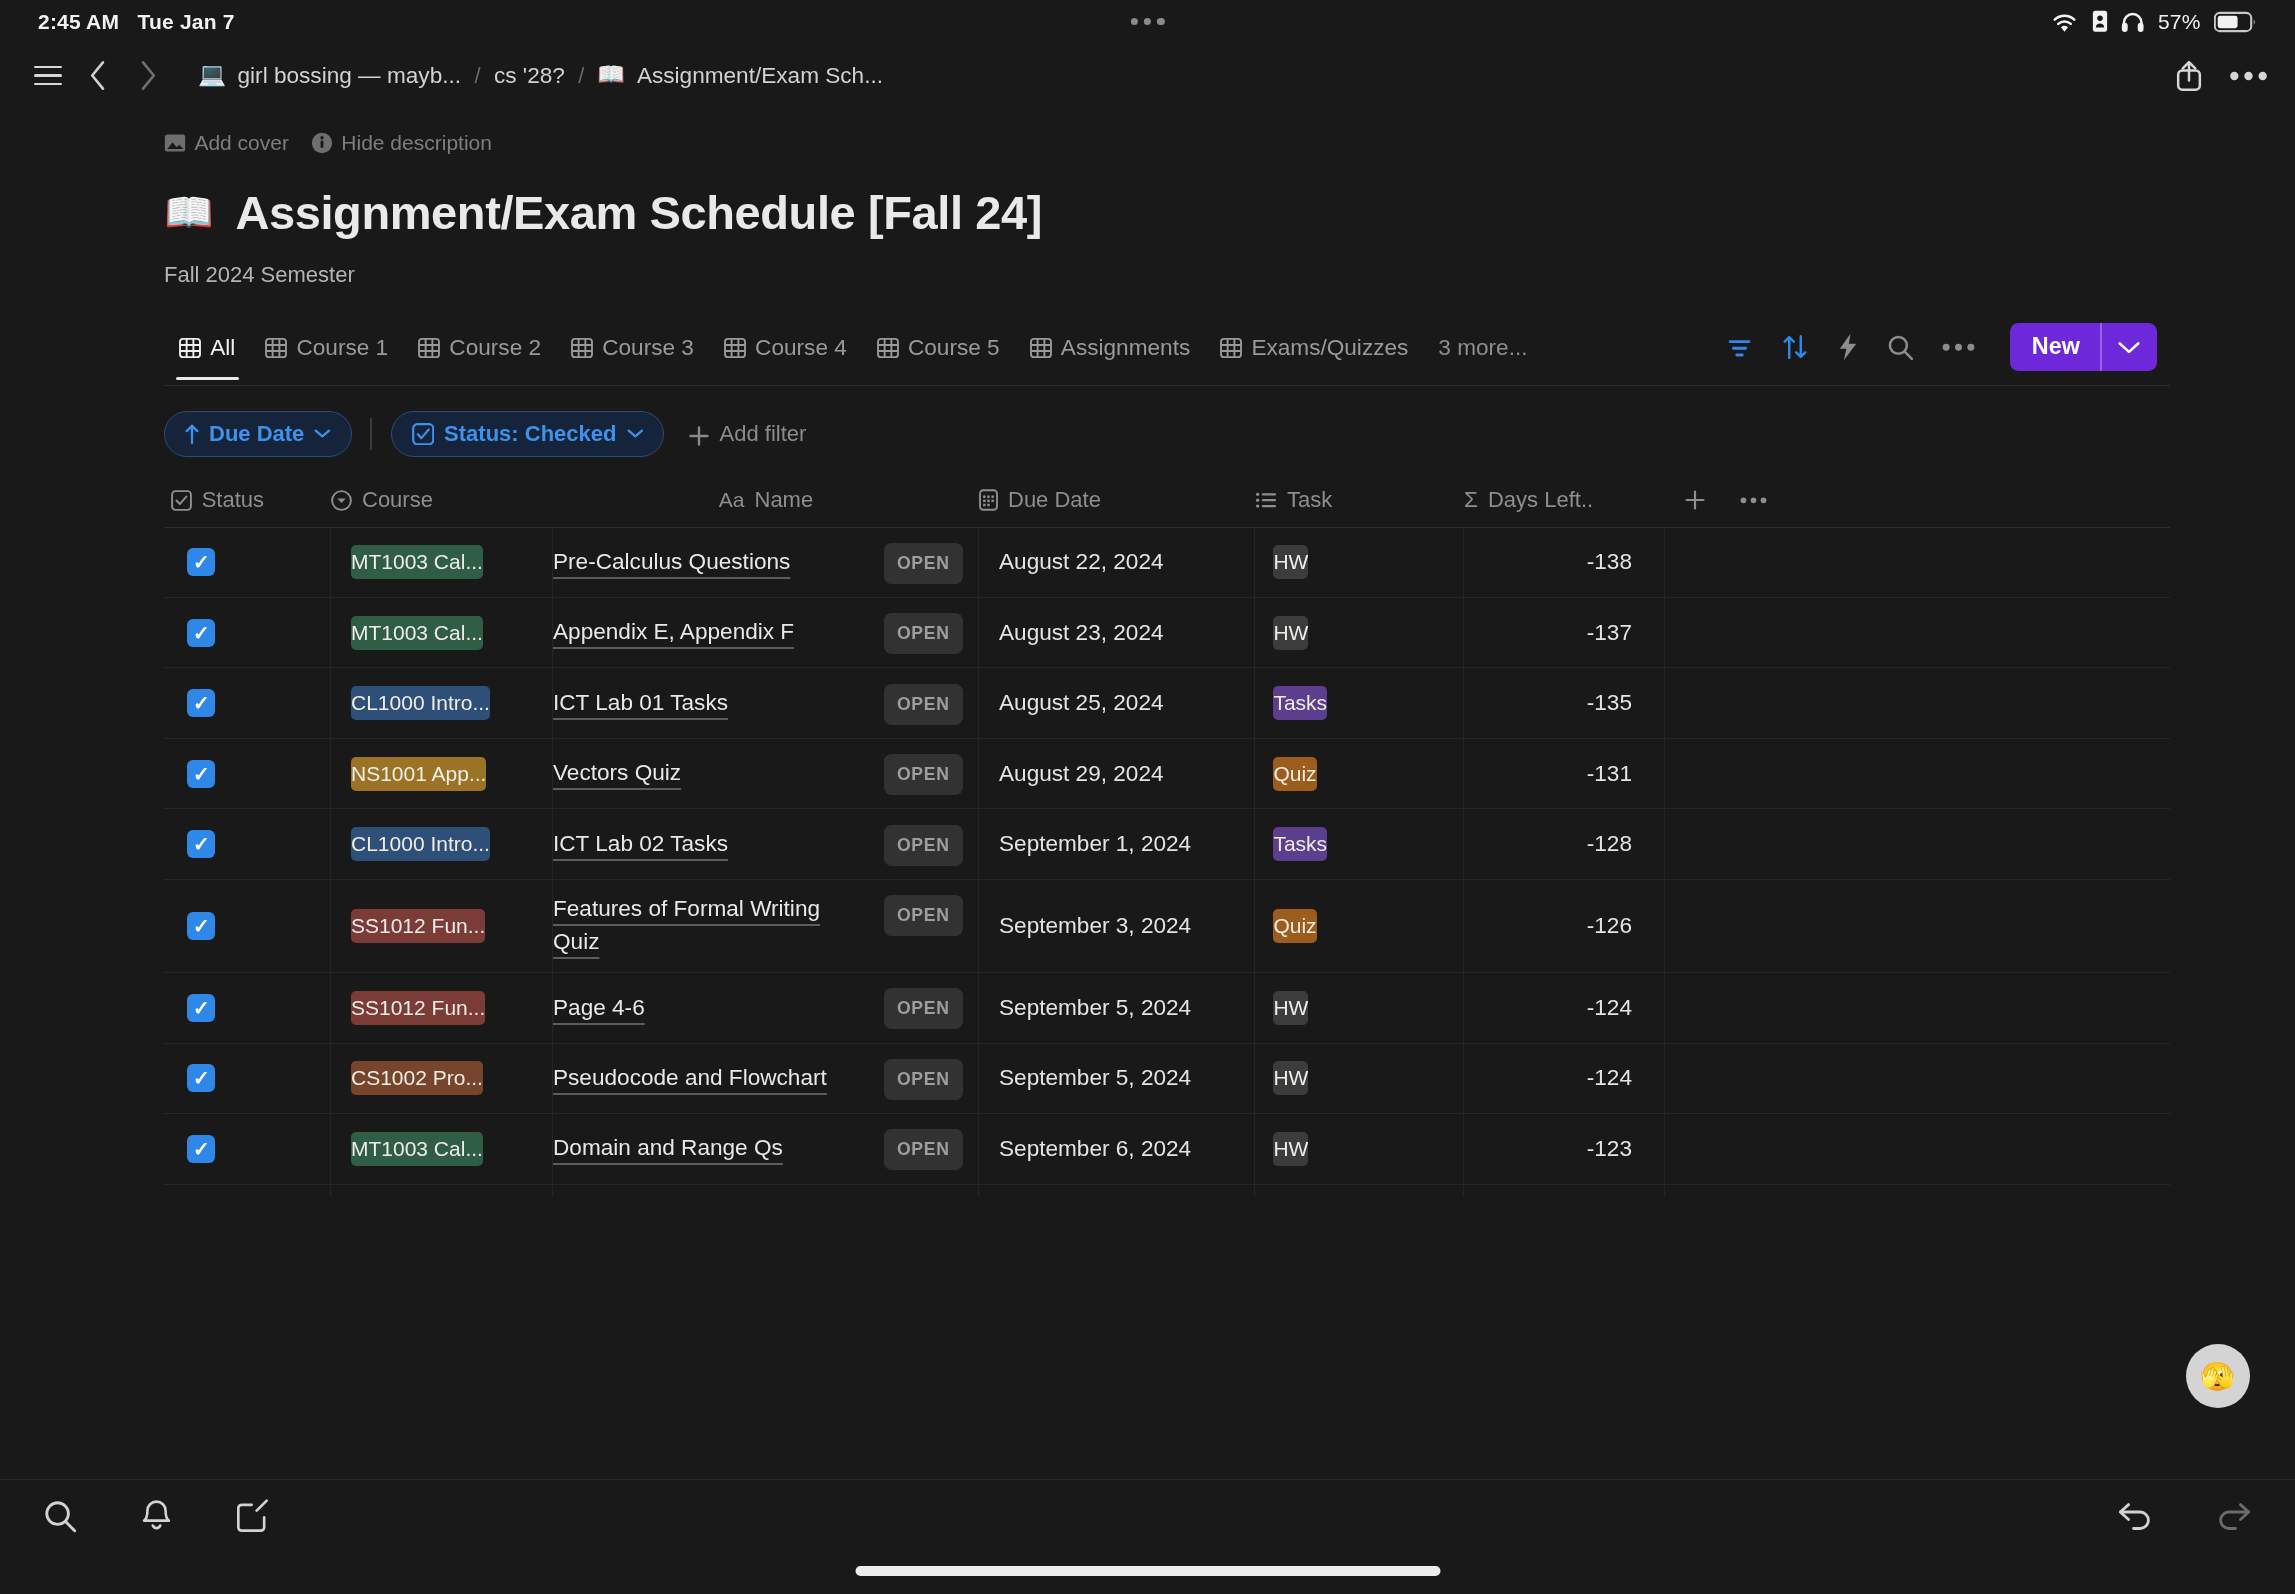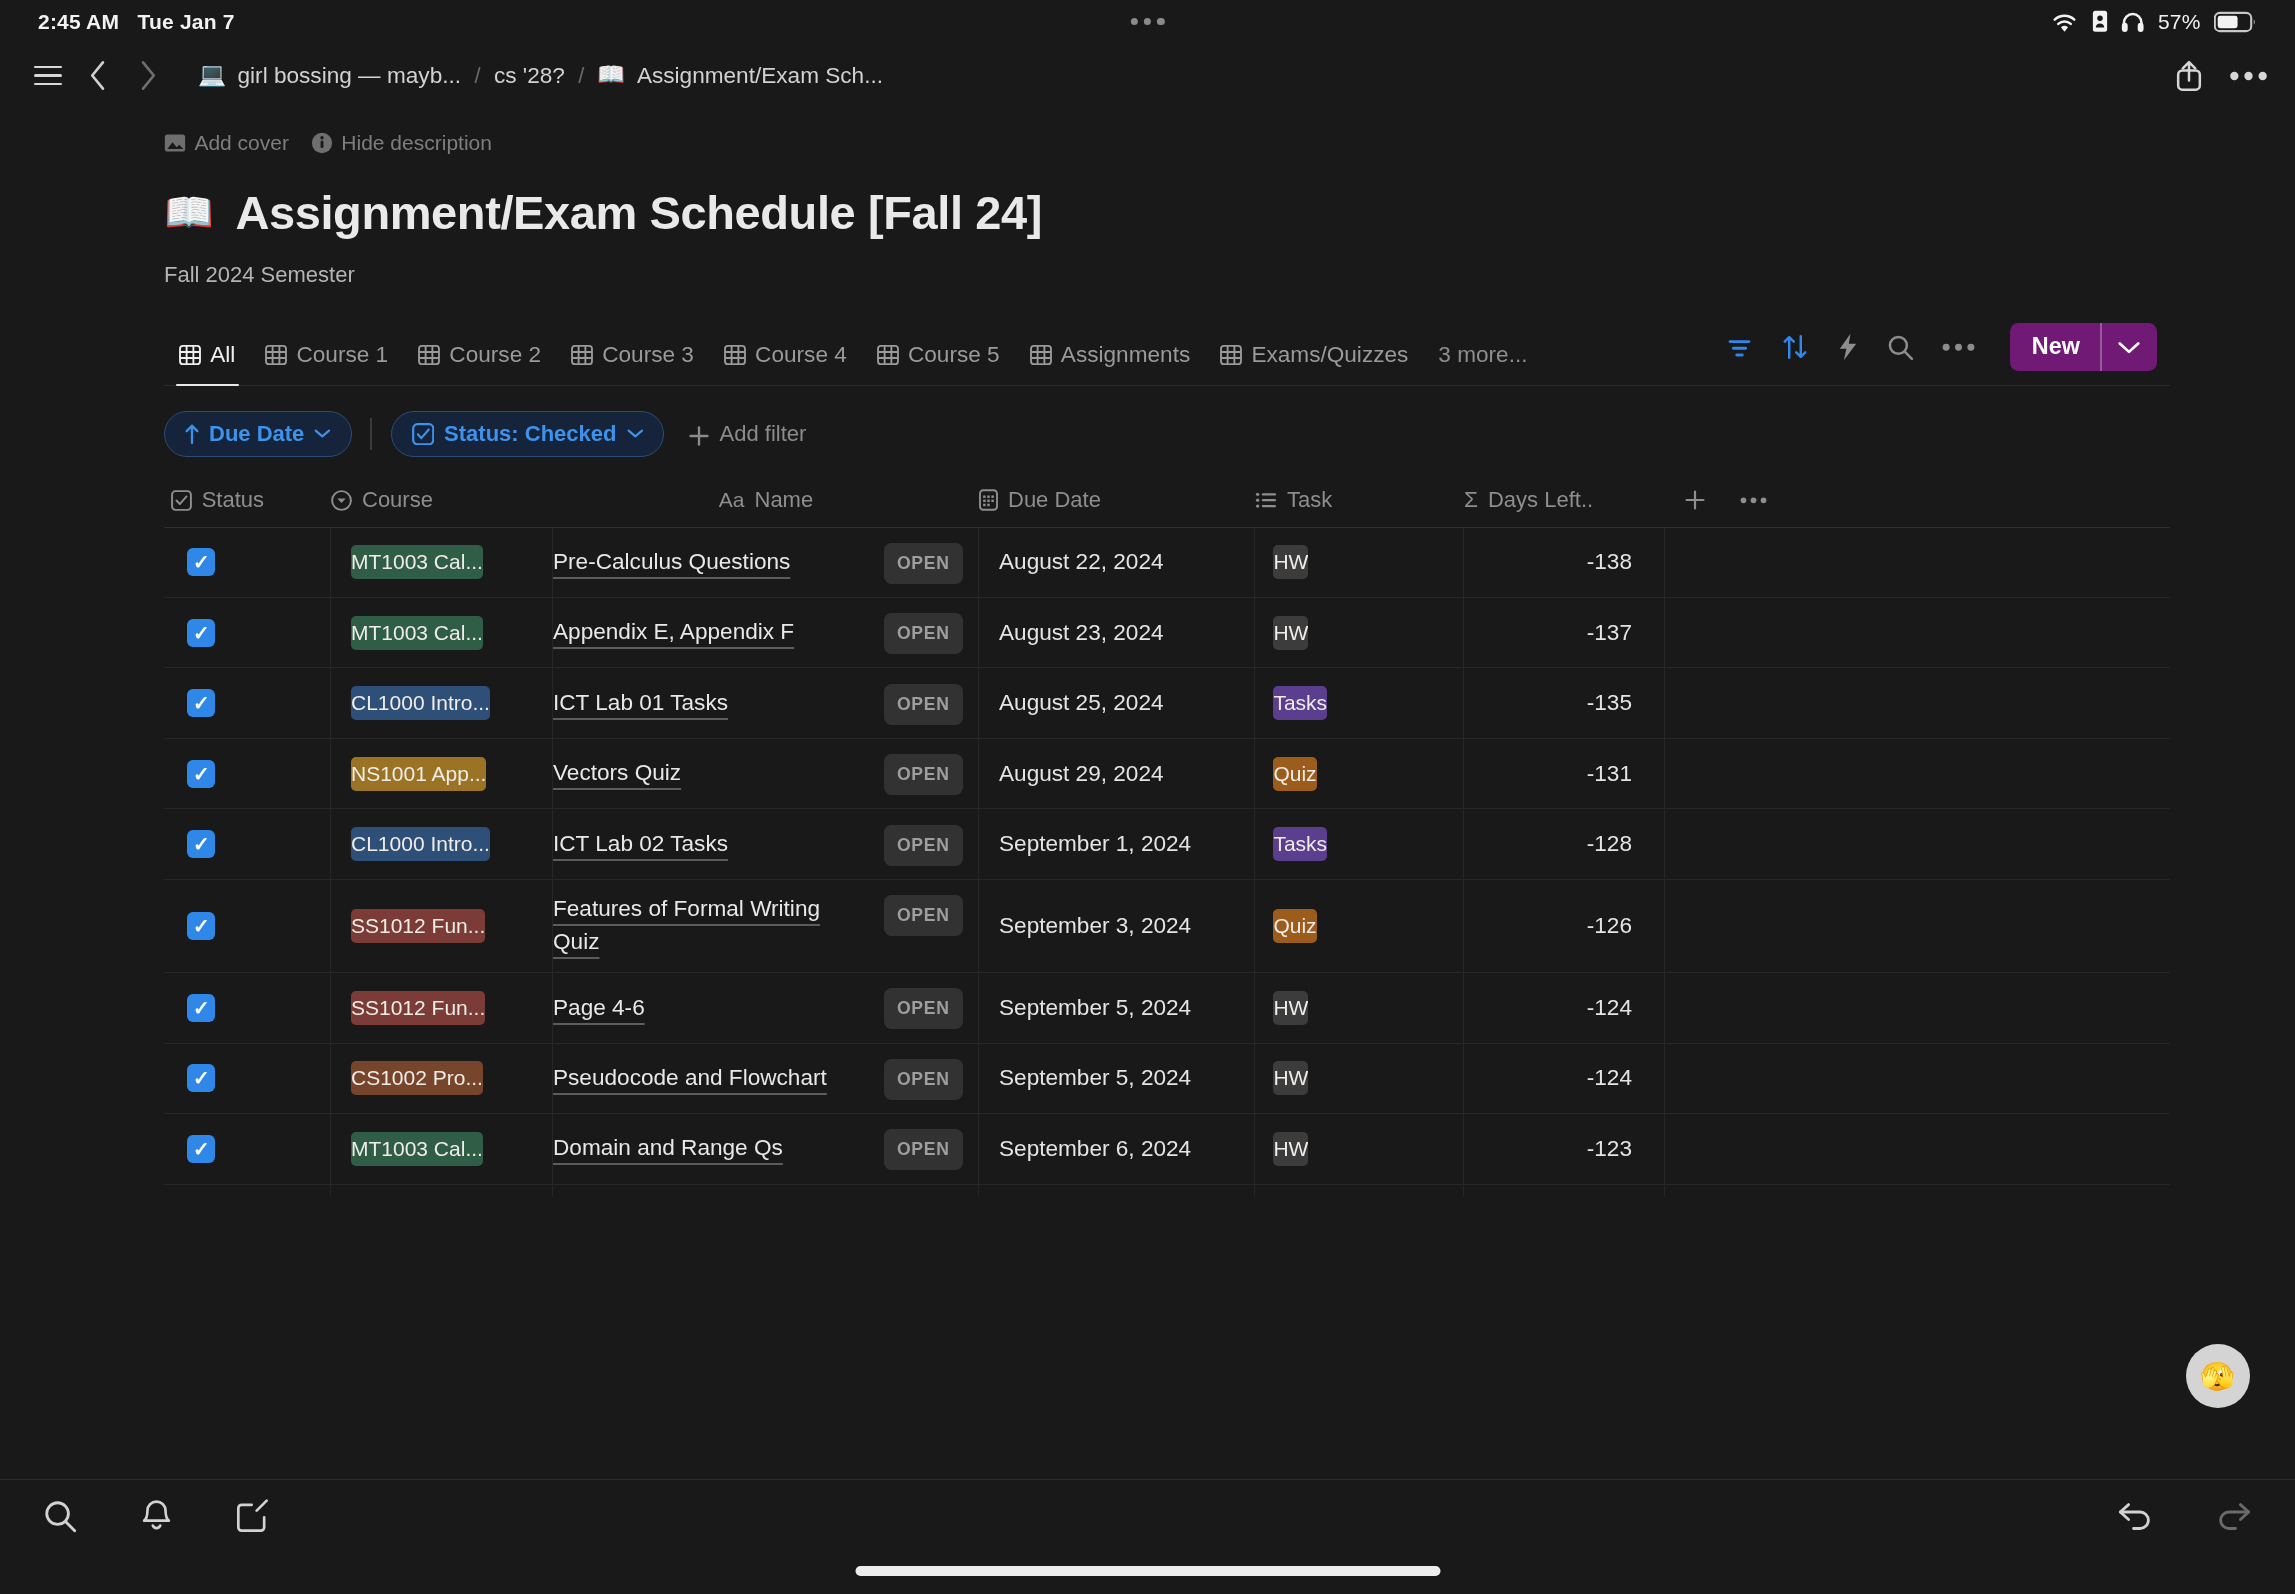--- a/index.html
+++ b/index.html
@@ -72,21 +72,21 @@
     display: flex; align-items: center; gap: 22px;
     margin-top: 30px;
     font-size: 47px; font-weight: 700; color: #e9e9e9;
     letter-spacing: -0.4px;
   }
   .title-emoji { font-size: 40px; }
   .page-desc { margin-top: 22px; font-size: 22px; color: #b4b4b4; }
 
   
   .viewbar {
-    display: flex; 
+    display: flex; align-items: center;
     margin-top: 35px;
     border-bottom: 1.7px solid #2c2c2c;
     padding-right: 13px;
   }
   .tabs { display: flex; align-items: flex-end; gap: 0; flex: 1; min-width: 0; }
   .tab {
     display: flex; align-items: center; gap: 9.2px;
     padding: 5px 15px 16.7px 15px;
     font-size: 22.6px; color: #9a9a9a; white-space: nowrap;
     position: relative;
@@ -96,21 +96,21 @@
     content: ""; position: absolute; left: 11.7px; right: 11.7px; bottom: -1.7px;
     height: 2.5px; background: #e8e8e8; border-radius: 1.7px;
   }
   .tab-more { padding: 5px 15px 16.7px 15px; font-size: 22.6px; color: #8e8e8e; }
   .grid-icon { width: 22px; height: 22px; }
   .view-tools { display: flex; align-items: center; gap: 28px; padding-bottom: 13.4px; padding-left: 22px; }
   .tool { color: #8d8d8d; display: flex; align-items: center; }
   .tool.blue { color: #2f87e8; }
   .newbtn {
     display: flex; align-items: stretch;
-    background: #701a75; border-radius: 8.4px; overflow: hidden;
+    background: #6d28d9; border-radius: 8.4px; overflow: hidden;
     margin-left: 6.7px;
   }
   .newbtn .lbl {
     padding: 10px 20px 11px 22px; font-size: 23.4px; font-weight: 600; color: #fff;
     display:flex; align-items:center;
   }
   .newbtn .sep { width: 1.7px; background: rgba(255,255,255,.28); }
   .newbtn .chev { padding: 0 16.7px; display: flex; align-items: center; color: #fff; }
 
   

